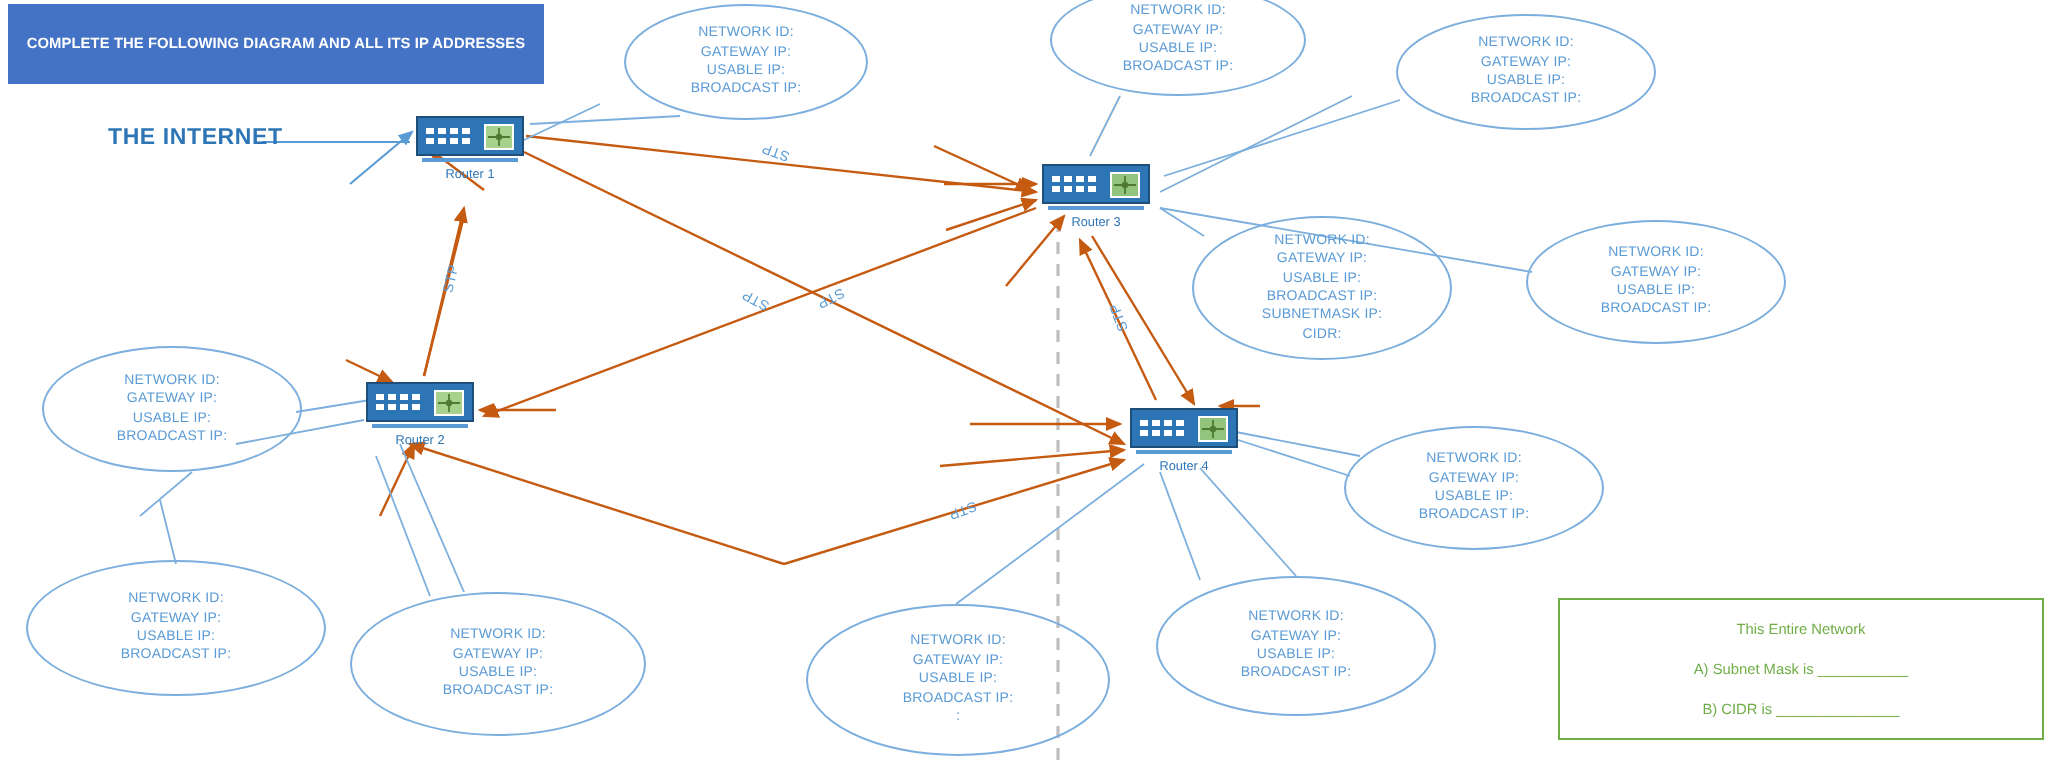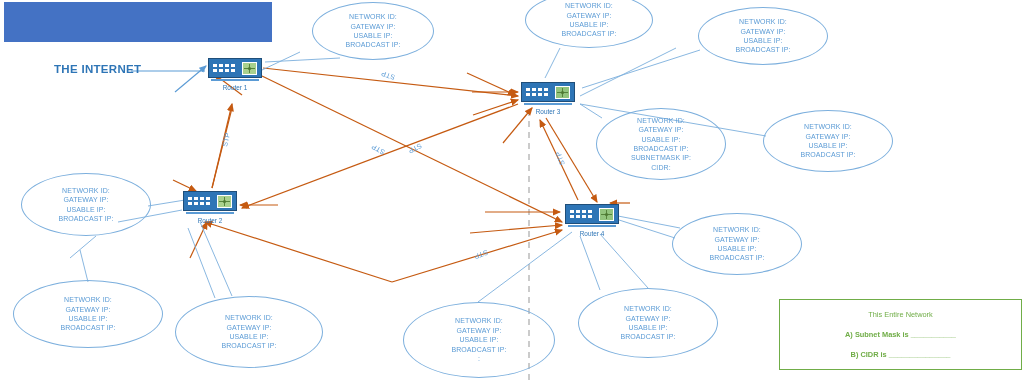--- a/index.html
+++ b/index.html
@@ -158,21 +158,21 @@
     box-sizing: border-box;
     color: #70AD47;
     font-size: 7.4px;
     display: flex;
     flex-direction: column;
     align-items: center;
     justify-content: center;
     gap: 11px;
     background: #ffffff;
   }
-  .green-box .gb-line { white-space: nowrap; font-weight: bold; }
+  .green-box .gb-line { white-space: nowrap; }
   .green-box .gb-title { font-weight: normal; }
 </style>
 </head>
 <body>
 
 <div id="canvas">
 
   <svg id="wires" viewBox="0 0 1024 384" xmlns="http://www.w3.org/2000/svg">
     <defs>
       <marker id="arrO" markerWidth="7" markerHeight="7" refX="6" refY="3" orient="auto" markerUnits="strokeWidth">
@@ -230,20 +230,21 @@
     <line x1="88" y1="282" x2="80" y2="250" stroke="#7CAFDD" stroke-width="0.9"></line>
     <line x1="232" y1="296" x2="200" y2="222" stroke="#7CAFDD" stroke-width="0.9"></line>
     <line x1="215" y1="298" x2="188" y2="228" stroke="#7CAFDD" stroke-width="0.9"></line>
     <line x1="478" y1="302" x2="572" y2="232" stroke="#7CAFDD" stroke-width="0.9"></line>
     <line x1="600" y1="290" x2="580" y2="236" stroke="#7CAFDD" stroke-width="0.9"></line>
     <line x1="648" y1="288" x2="600" y2="234" stroke="#7CAFDD" stroke-width="0.9"></line>
     <line x1="96" y1="236" x2="70" y2="258" stroke="#7CAFDD" stroke-width="0.9"></line>
   </svg>
 
   <div class="banner">
+    <span>COMPLETE THE FOLLOWING DIAGRAM AND ALL ITS IP ADDRESSES</span>
   </div>
 
   <div class="internet-label">THE INTERNET</div>
 
   <div id="router-host">
       <div class="router" style="left: 208px; top: 58px;">
         <div class="router-body">
           <div class="led-grid">
             <span class="led"></span>
             <span class="led"></span>

